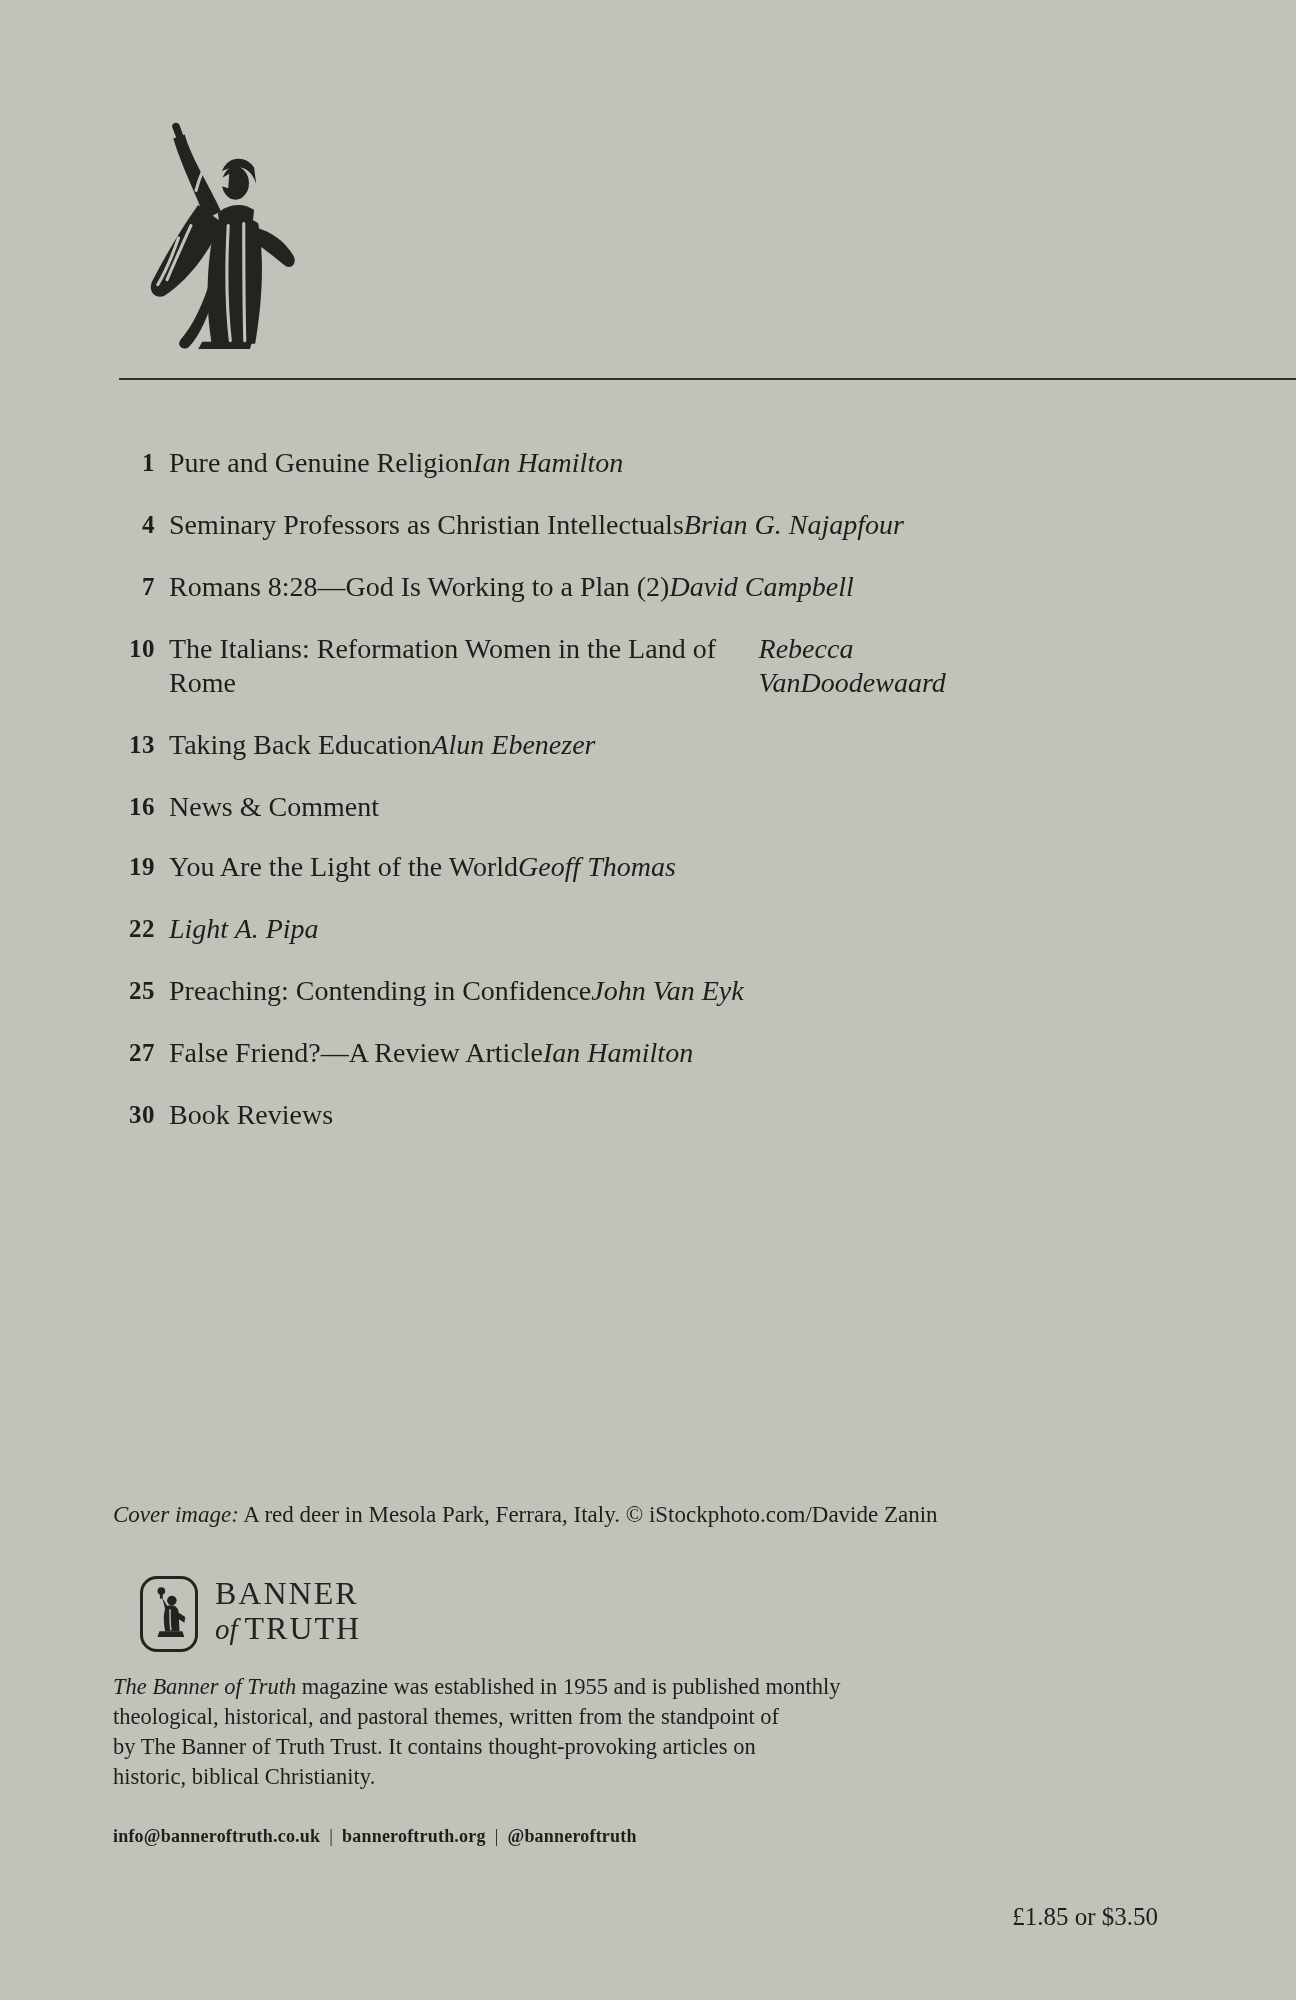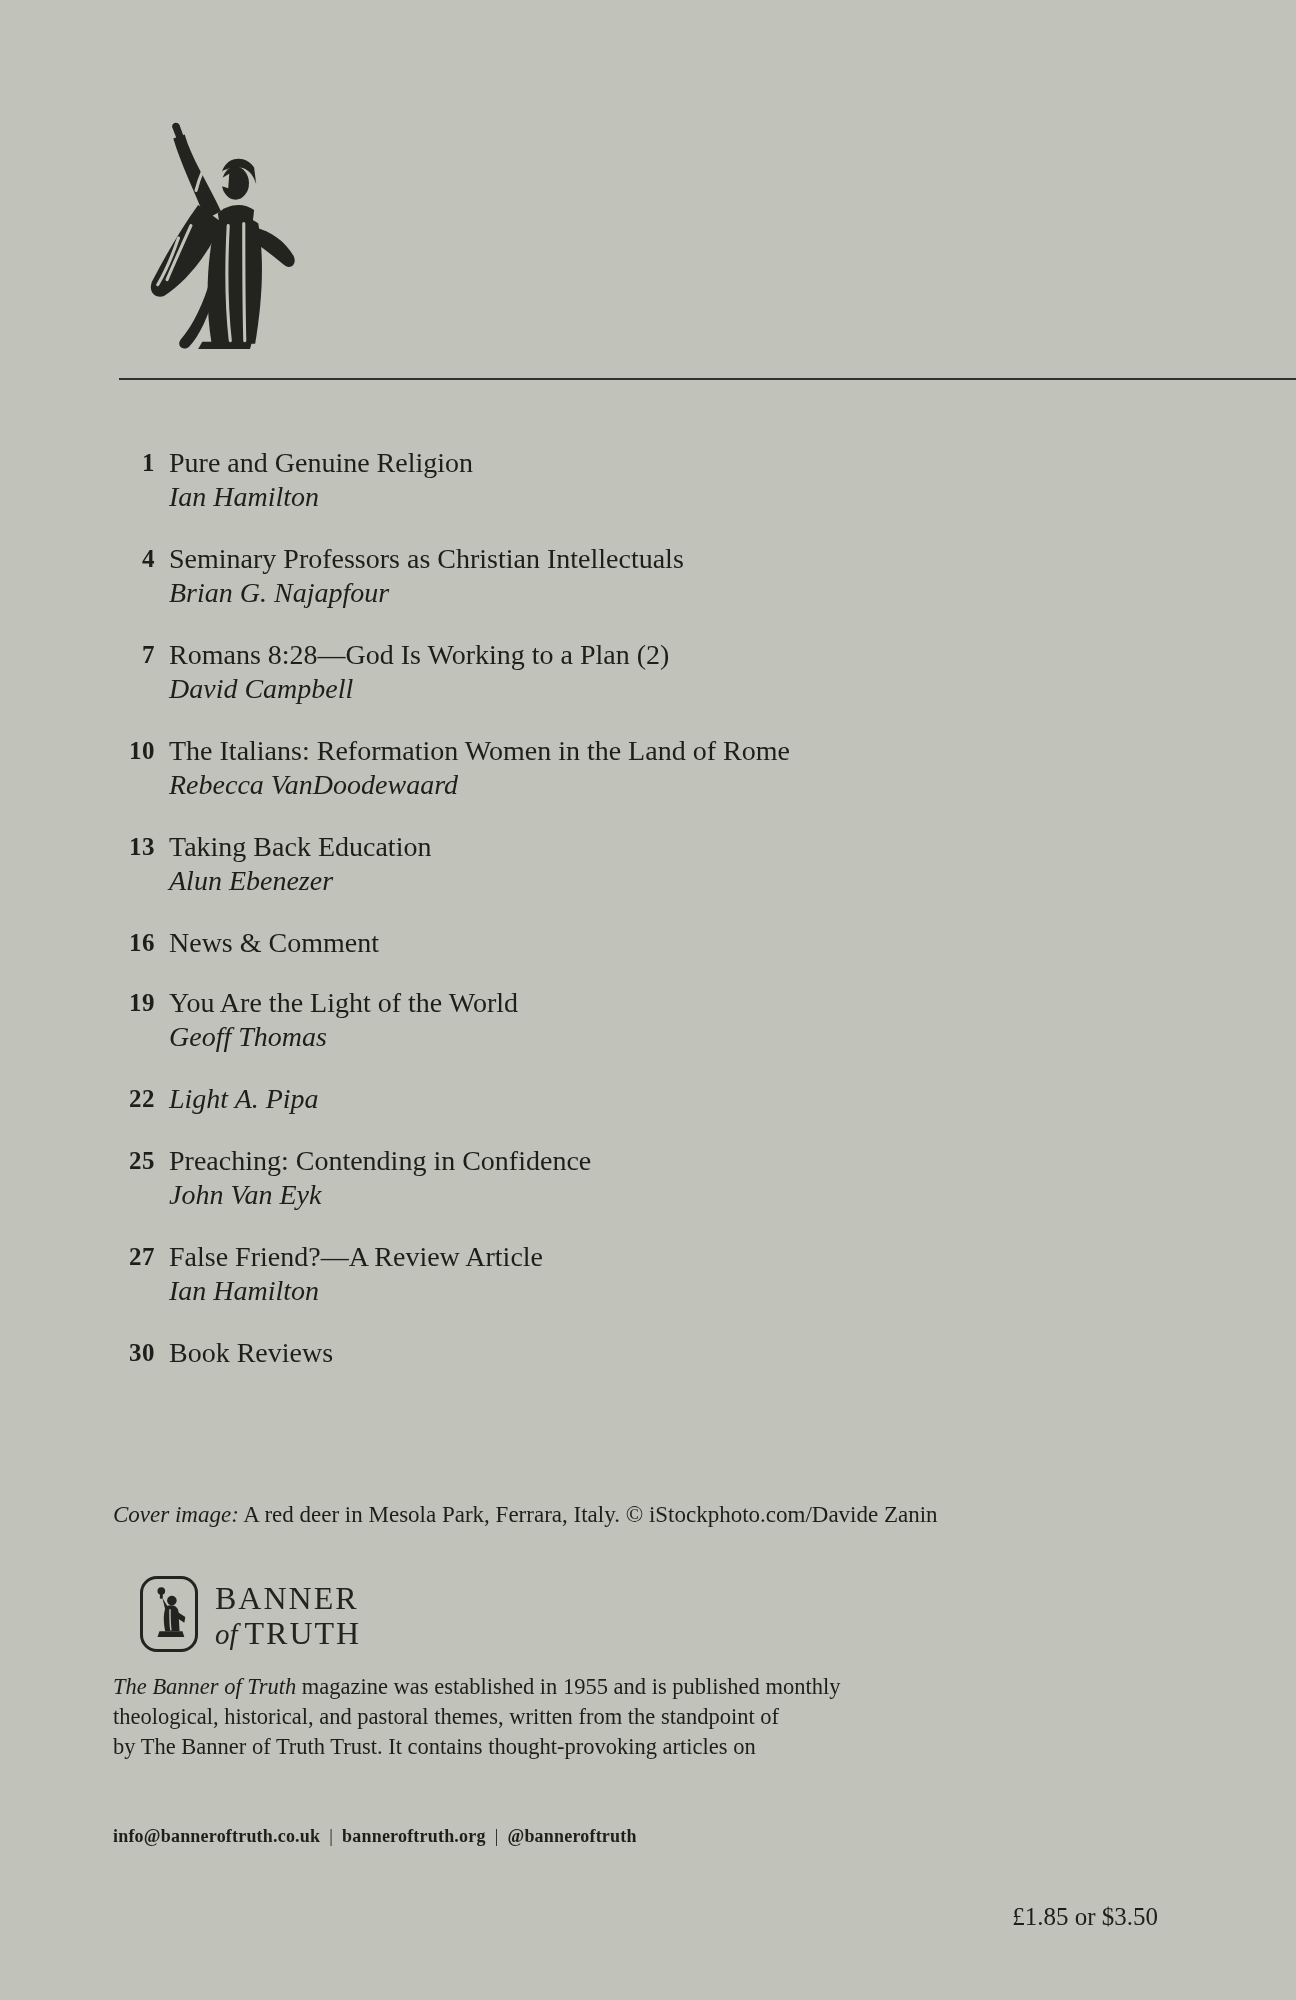--- a/index.html
+++ b/index.html
@@ -11,28 +11,28 @@
     position:relative;
     overflow:hidden;
   }
   .figure-logo{position:absolute;left:138px;top:122px;width:168px;height:228px}
   .rule{position:absolute;left:119px;top:378px;width:1177px;height:2px;background:#31312d}
 
   .toc{position:absolute;left:113px;top:446px;margin:0;padding:0;list-style:none;width:920px}
   .toc-item{display:flex;margin-bottom:28px}
   .toc-item.no-author{margin-bottom:26px}
   .toc-num{flex:none;width:42px;text-align:right;font-weight:bold;font-size:25px;line-height:34px;letter-spacing:.5px}
-  .toc-text{margin-left:14px;display:flex;flex-direction:column}
+  .toc-text{margin-left:14px;display:flex;flex-direction:row}
   .toc-title{font-size:28px;line-height:34px}
   .toc-author{font-size:28px;line-height:34px;font-style:italic}
 
   .cover-note{position:absolute;left:113px;top:1478px;font-size:23px;line-height:28px;white-space:nowrap}
   .cover-note .label{font-style:italic}
 
-  .brand{position:absolute;left:140px;top:1576px;display:flex;align-items:flex-end}
+  .brand{position:absolute;left:140px;top:1576px;display:flex;align-items:flex-start}
   .badge{flex:none;width:52px;height:70px;border:3px solid #23231f;border-radius:17px;position:relative}
   .badge svg{position:absolute;left:3px;top:3px}
   .wordmark{margin-left:17px;font-size:32px;line-height:35px;letter-spacing:2px;color:#23231f}
   .wordmark .of{font-style:italic;font-size:29px;letter-spacing:0;margin-right:7px}
 
   .about{position:absolute;left:113px;top:1672px;font-size:22.5px;line-height:30px}
   .about .mag{font-style:italic}
 
   .contact{position:absolute;left:113px;top:1808px;font-size:18px;font-weight:bold;letter-spacing:.2px}
   .contact .sep{font-weight:normal;padding:0 9px}
@@ -191,17 +191,18 @@
   <div class="wordmark">
     <div>BANNER</div>
     <div><span class="of">of</span><span>TRUTH</span></div>
   </div>
 </div>
 
 <div class="about">
   <div><span class="mag">The Banner of Truth</span><span> magazine was established in 1955 and is published monthly</span></div>
   <div>theological, historical, and pastoral themes, written from the standpoint of</div>
   <div>by The Banner of Truth Trust. It contains thought-provoking articles on</div>
+  <div>historic, biblical Christianity.</div>
 </div>
 
 <p class="contact"><span>info@banneroftruth.co.uk</span><span class="sep">|</span><span>banneroftruth.org</span><span class="sep">|</span><span>@banneroftruth</span></p>
 
 <p class="price">£1.85 or $3.50</p>
 
 </body></html>

